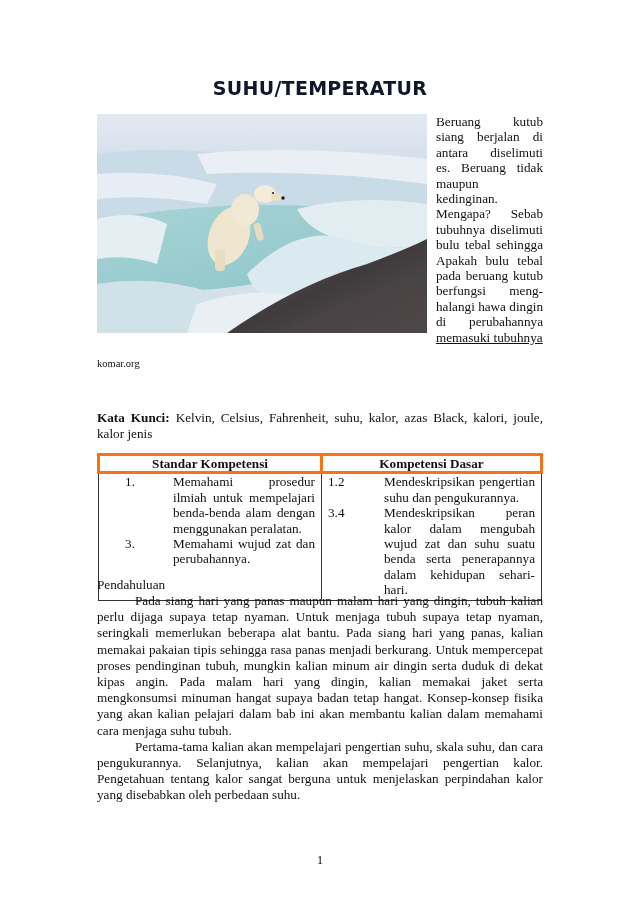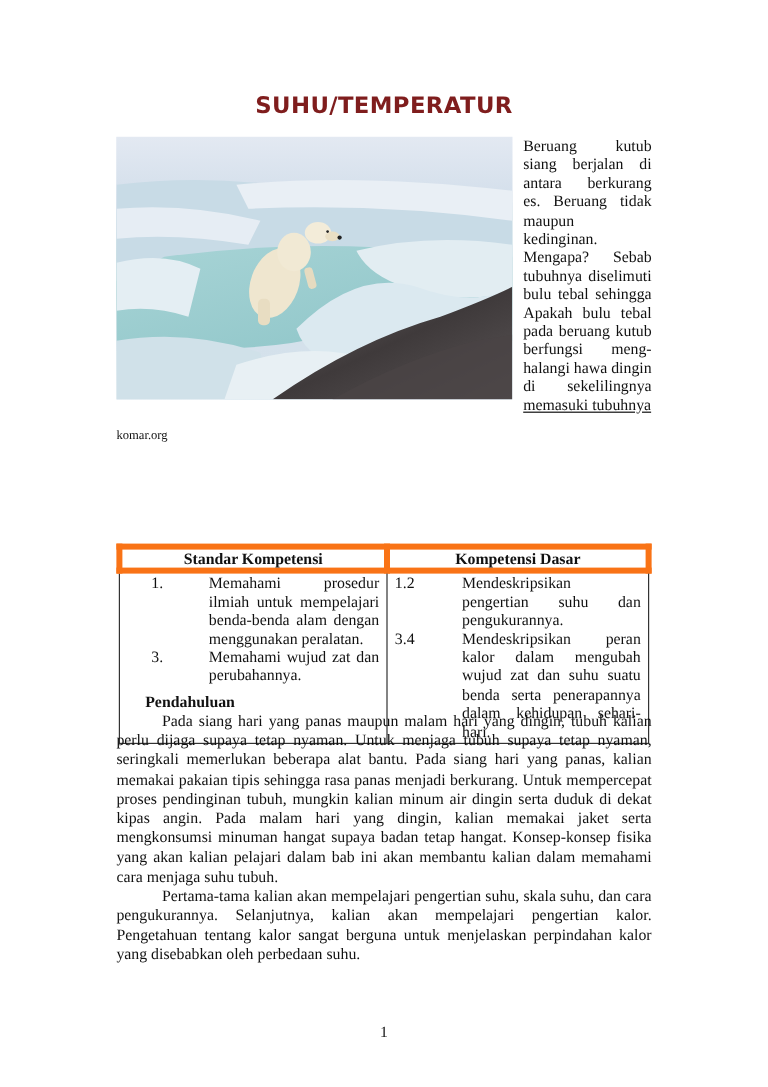--- a/index.html
+++ b/index.html
@@ -1,21 +1,21 @@
 <!DOCTYPE html>
 <html><head>
 <meta charset="utf-8">
 <style>
   * { box-sizing: border-box; margin: 0; padding: 0; }
   html, body { width: 640px; height: 906px; background: #ffffff; }
   body { position: relative; font-family: "Liberation Serif", "DejaVu Serif", serif; color: #111; font-size: 13.2px; }
   .page { position: absolute; left: 0; top: 0; width: 640px; height: 906px; background: #fff; }
   .title {
     position: absolute; left: 0; width: 640px; top: 77px; text-align: center;
-    font-family: "DejaVu Sans", "Liberation Sans", sans-serif; font-weight: bold; font-size: 19px; letter-spacing: 0.3px; color: #7f1d1d;
+    font-family: "DejaVu Sans", "Liberation Sans", sans-serif; font-weight: bold; font-size: 19px; letter-spacing: 0.3px; color: #0f172a;
   }
   .photo {
     position: absolute; left: 97px; top: 114px; width: 330px; height: 219px; overflow: hidden;
     background: linear-gradient(180deg, #dfe6f0 0%, #c9d8e6 25%, #a9cfd3 45%, #9fcaca 60%, #cfe2ea 80%, #dde7ef 100%);
   }
   .photo svg { display: block; }
   .caption-side {
     position: absolute; left: 436px; top: 114px; width: 107px; line-height: 15.4px; text-align: justify; text-align-last: auto;
   }
   .caption-side span.line { display: block; text-align: justify; text-align-last: justify; }
@@ -23,29 +23,29 @@
   .credit { position: absolute; left: 97px; top: 338px; font-size: 10.5px; margin-top: 20px; }
   .para1 { position: absolute; left: 97px; top: 349px; width: 446px; line-height: 16.2px; }
   .para1 span.line { display: block; text-align: justify; text-align-last: justify; }
   .para1 span.line.last { text-align-last: left; }
   .keywords { position: absolute; left: 97px; top: 410px; width: 446px; line-height: 16.2px; text-align: justify; }
   .keywords b { font-weight: bold; }
   table.komp {
     position: absolute; left: 97px; top: 453px; width: 446px; border-collapse: collapse;
     font-size: 13.2px; line-height: 15.4px;
   }
-  table.komp th { border: 5px solid #f97316; font-weight: bold; text-align: center; padding: 0 4px; height: 16px; }
+  table.komp th { border: 3px solid #f97316; font-weight: bold; text-align: center; padding: 0 4px; height: 16px; }
   table.komp td { border: 1px solid #333; vertical-align: top; padding: 0 6px 2px 6px; }
   table.komp td.c1 { width: 223px; }
   .item { display: flex; }
   .item .num { flex: 0 0 auto; }
   .item .txt { flex: 1; text-align: justify; margin-left: 32px; }
   .c1 .item .num { width: 36px; text-align: right; padding-right: 6px; }
   .c2 .item .num { width: 24px; }
-  .section-head { position: absolute; left: 97px; top: 577px; font-weight: bold; margin-left: 24px; }
+  .section-head { position: absolute; left: 97px; top: 577px; font-weight: normal; }
   .body-text { position: absolute; left: 97px; top: 593px; width: 446px; line-height: 16.2px; }
   .body-text p { text-align: justify; text-indent: 38px; }
   .page-num { position: absolute; left: 0; width: 640px; top: 852px; text-align: center; font-size: 13px; }
 </style>
 </head>
 <body>
 
 <div class="page">
 
   <div class="title">SUHU/TEMPERATUR</div>
@@ -88,39 +88,40 @@
       <circle cx="186" cy="84" r="1.8" fill="#222"></circle>
       <circle cx="176" cy="79" r="1.1" fill="#222"></circle>
       <rect x="118" y="135" width="10" height="22" rx="4" fill="#e8ddc2"></rect>
       <rect x="156" y="110" width="7" height="18" rx="3" fill="#e6dbc0" transform="rotate(-15 156 110)"></rect>
     </svg>
   </div>
 
   <div class="caption-side">
     <span class="line">Beruang kutub</span>
     <span class="line">siang berjalan di</span>
-    <span class="line">antara berkurang</span>
+    <span class="line">antara diselimuti</span>
     <span class="line">es. Beruang tidak</span>
     <span class="line">maupun kedinginan.</span>
     <span class="line">Mengapa? Sebab</span>
     <span class="line">tubuhnya diselimuti</span>
     <span class="line">bulu tebal sehingga</span>
     <span class="line">Apakah bulu tebal</span>
     <span class="line">pada beruang kutub</span>
     <span class="line">berfungsi meng-</span>
     <span class="line">halangi hawa dingin</span>
-    <span class="line">di sekelilingnya</span>
+    <span class="line">di perubahannya</span>
     <span class="line last">memasuki tubuhnya</span>
   </div>
 
   <div class="credit">komar.org</div>
 
   <div class="para1">
   </div>
 
+  <div class="keywords"><b>Kata Kunci:</b><span> Kelvin, Celsius, Fahrenheit, suhu, kalor, azas Black, kalori, joule, kalor jenis</span></div>
 
   <table class="komp">
     <tbody>
         <tr>
       <th>Standar Kompetensi</th>
       <th>Kompetensi Dasar</th>
     </tr>
     <tr>
       <td class="c1">
         <div class="item">

